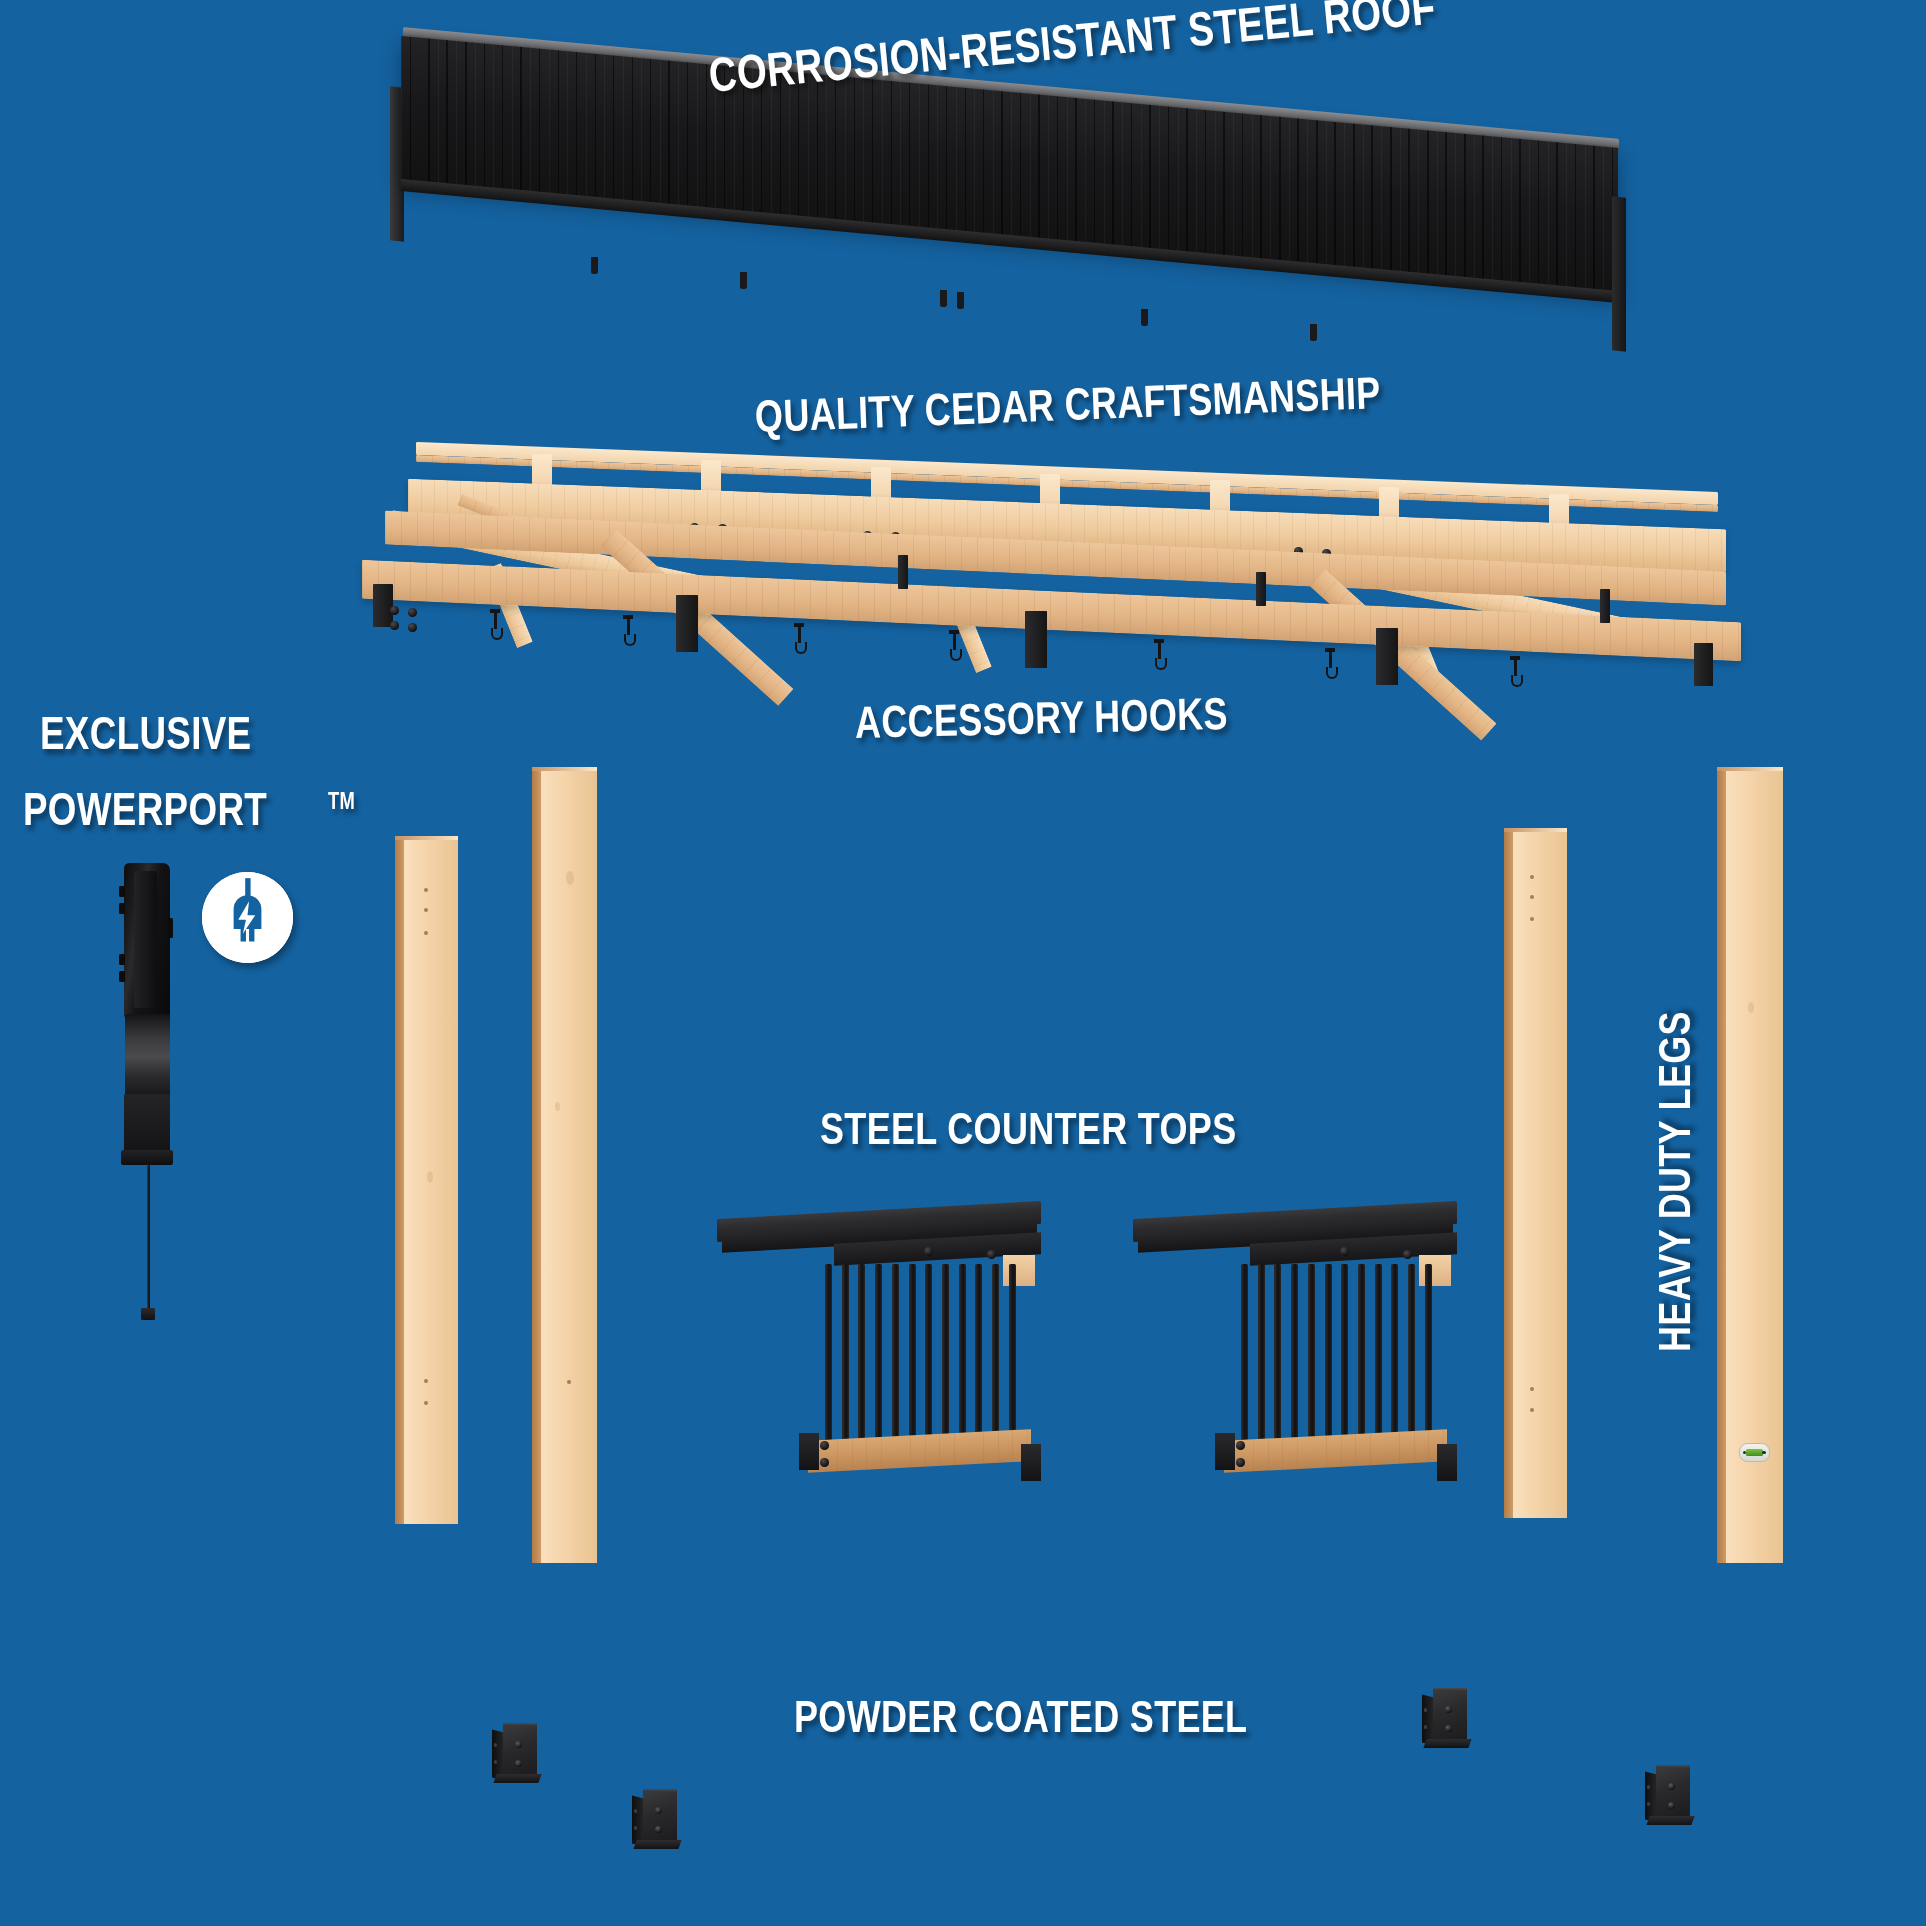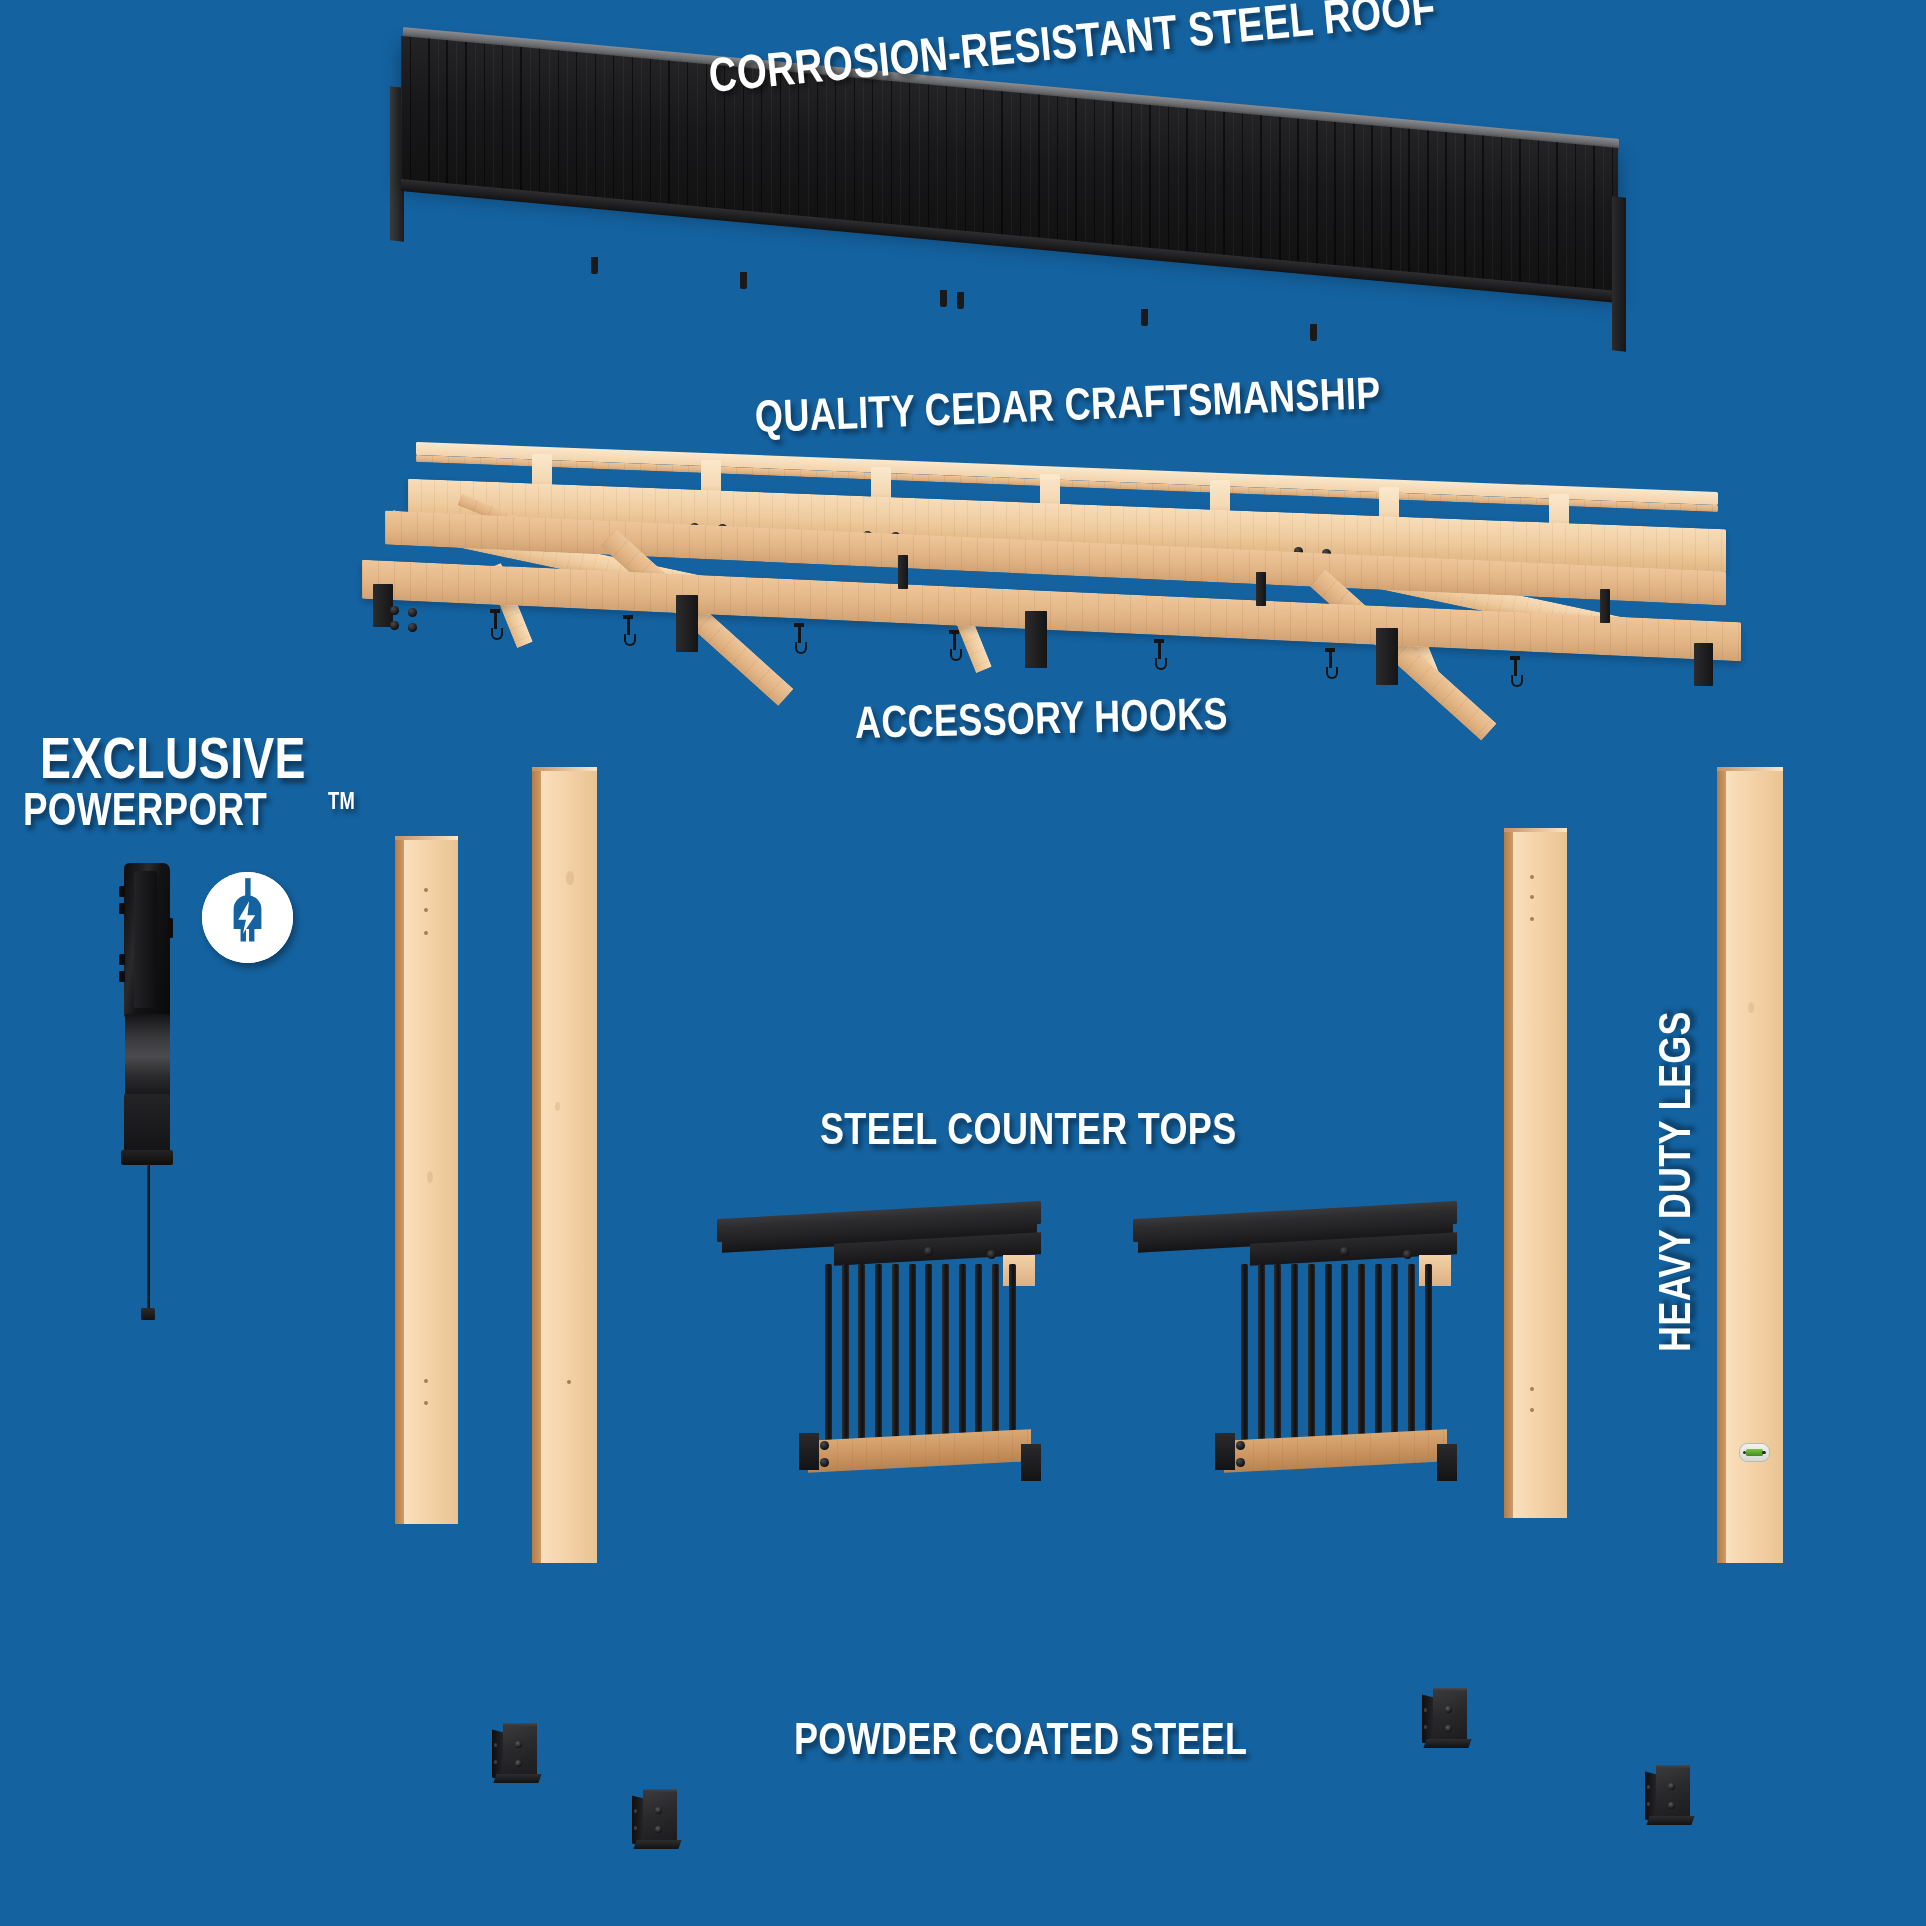--- a/index.html
+++ b/index.html
@@ -348,21 +348,21 @@
   </div>
 
   <div class="callout" style="left:755px;top:391px;font-size:45px;transform:rotate(-2.2deg);">
     <span class="cond" style="display:inline-block;">QUALITY CEDAR CRAFTSMANSHIP</span>
   </div>
 
   <div class="callout" style="left:855px;top:697px;font-size:45px;transform:rotate(-1.4deg);">
     <span class="cond" style="display:inline-block;">ACCESSORY HOOKS</span>
   </div>
 
-  <div class="callout" style="left:40px;top:724px;font-size:58px;">
+  <div class="callout" style="left:40px;top:706px;font-size:46px;">
     <span class="cond" style="display:inline-block;">EXCLUSIVE</span>
   </div>
   <div class="callout" style="left:23px;top:782px;font-size:46px;">
     <span class="cond" style="display:inline-block;">POWERPORT</span><span class="cond" style="display:inline-block;font-size:23px;vertical-align:super;">TM</span>
   </div>
 
   <div id="powerport">
     <div class="pp-top"></div>
     <div class="pp-nub" style="left:3.1px;top:23px;width:6.2px;height:10.8px;"></div>
     <div class="pp-nub" style="left:3.1px;top:40px;width:6.2px;height:10.8px;"></div>
@@ -530,18 +530,18 @@
     <div class="lip"></div>
     <div class="side"></div>
     <div class="front"></div>
     <div class="base"></div>
     <div class="b" style="left:23px;top:15.4px;"></div>
     <div class="b" style="left:23px;top:34px;"></div>
     <div class="sh" style="top:17px;"></div>
     <div class="sh" style="top:34px;"></div>
   </div>
 
-  <div class="callout" style="left:794px;top:1691px;font-size:45px;margin-top:22px;">
+  <div class="callout" style="left:794px;top:1691px;font-size:45px;">
     <span class="cond" style="display:inline-block;">POWDER COATED STEEL</span>
   </div>
 
 </div>
 
 
 </body></html>

